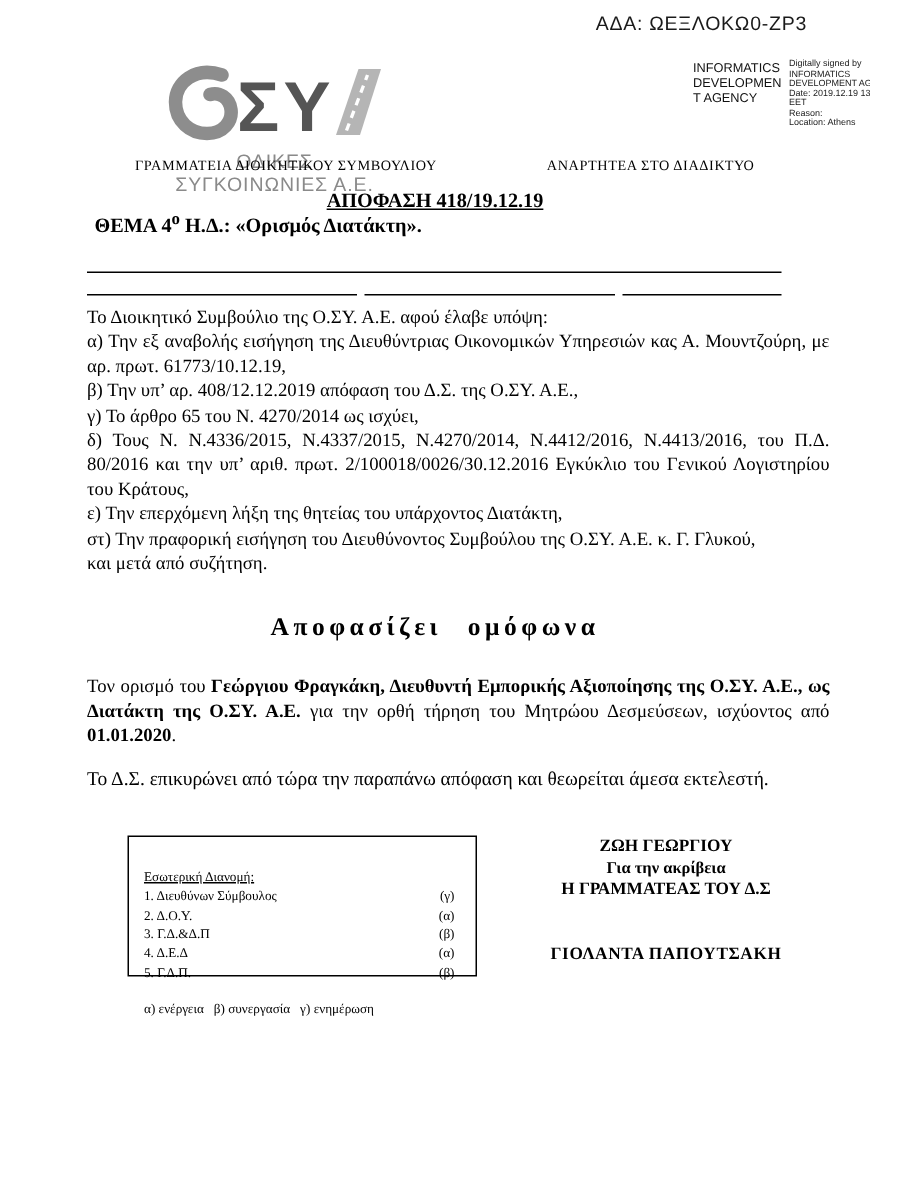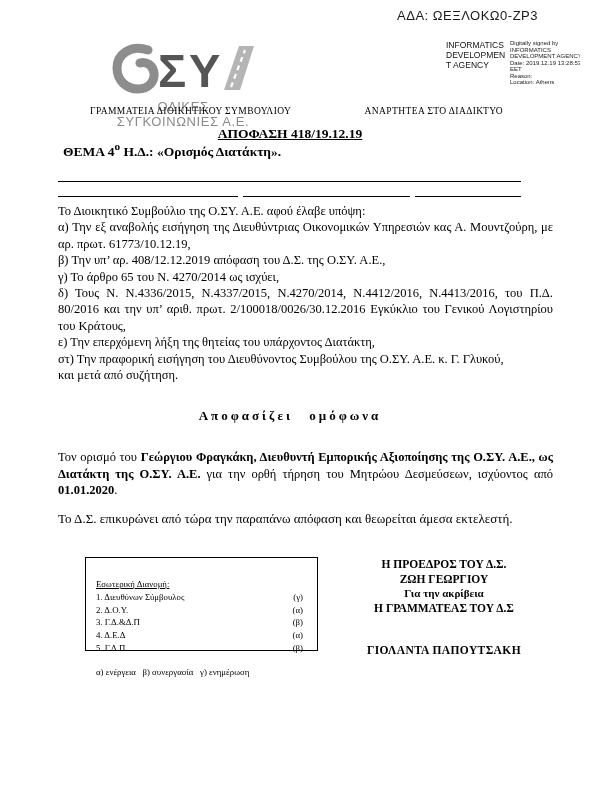--- a/index.html
+++ b/index.html
@@ -12,21 +12,21 @@
     overflow:hidden;
   }
   
   .ada{
     position:absolute;top:8px;left:0;right:42px;
     text-align:right;
     font-family:"Liberation Sans", sans-serif;
     font-size:13px;letter-spacing:.5px;color:#1a1a1a;
   }
   .sig-stamp{
-    position:absolute;top:40px;left:446px;
+    position:absolute;top:40px;left:462px;
     display:flex;gap:4px;
   }
   .sig-name{
     font-family:"Liberation Sans", sans-serif;
     font-size:8.5px;line-height:10px;font-weight:500;
     width:60px;color:#111;
   }
   .sig-details{
     font-family:"Liberation Sans", sans-serif;
     font-size:6px;line-height:6.5px;color:#222;width:80px;
@@ -70,21 +70,21 @@
   .rule2 div{border-top:1.6px solid #000;}
   .rule2 .s1{width:39%;} .rule2 .s2{width:36%;} .rule2 .s3{width:23%;}
   
   .body-text{
     position:absolute;top:203px;left:58px;width:495px;
     font-size:12.5px;line-height:16.4px;
   }
   .body-text div{text-align:justify;}
   .decides{
     position:absolute;top:408px;left:0;right:0;
-    text-align:center;font-weight:bold;font-size:13px;
+    text-align:center;font-weight:bold;font-size:17px;
     letter-spacing:3px;word-spacing:10px;
   }
   .appointment{
     position:absolute;top:449px;left:58px;width:495px;
     font-size:12.5px;line-height:16.6px;text-align:justify;
   }
   .ratify{
     position:absolute;top:511px;left:58px;width:495px;
     font-size:13px;line-height:16.6px;text-align:justify;
   }
@@ -185,20 +185,19 @@
           <span>4. Δ.Ε.Δ</span>
           <span>(α)</span>
         </div><div class="dist-row">
           <span>5. Γ.Δ.Π.</span>
           <span>(β)</span>
         </div></span>
     <div class="dist-legend">α) ενέργεια   β) συνεργασία   γ) ενημέρωση</div>
   </div>
 
   <div class="sign-block">
-    <div>Η ΠΡΟΕΔΡΟΣ ΤΟΥ Δ.Σ.</div>
     <div>ΖΩΗ ΓΕΩΡΓΙΟΥ</div>
     <div class="acc">Για την ακρίβεια</div>
     <div>Η ΓΡΑΜΜΑΤΕΑΣ ΤΟΥ Δ.Σ</div>
     <div class="sign-name-final">ΓΙΟΛΑΝΤΑ ΠΑΠΟΥΤΣΑΚΗ</div>
   </div>
 
 </div>
 
 </body></html>

